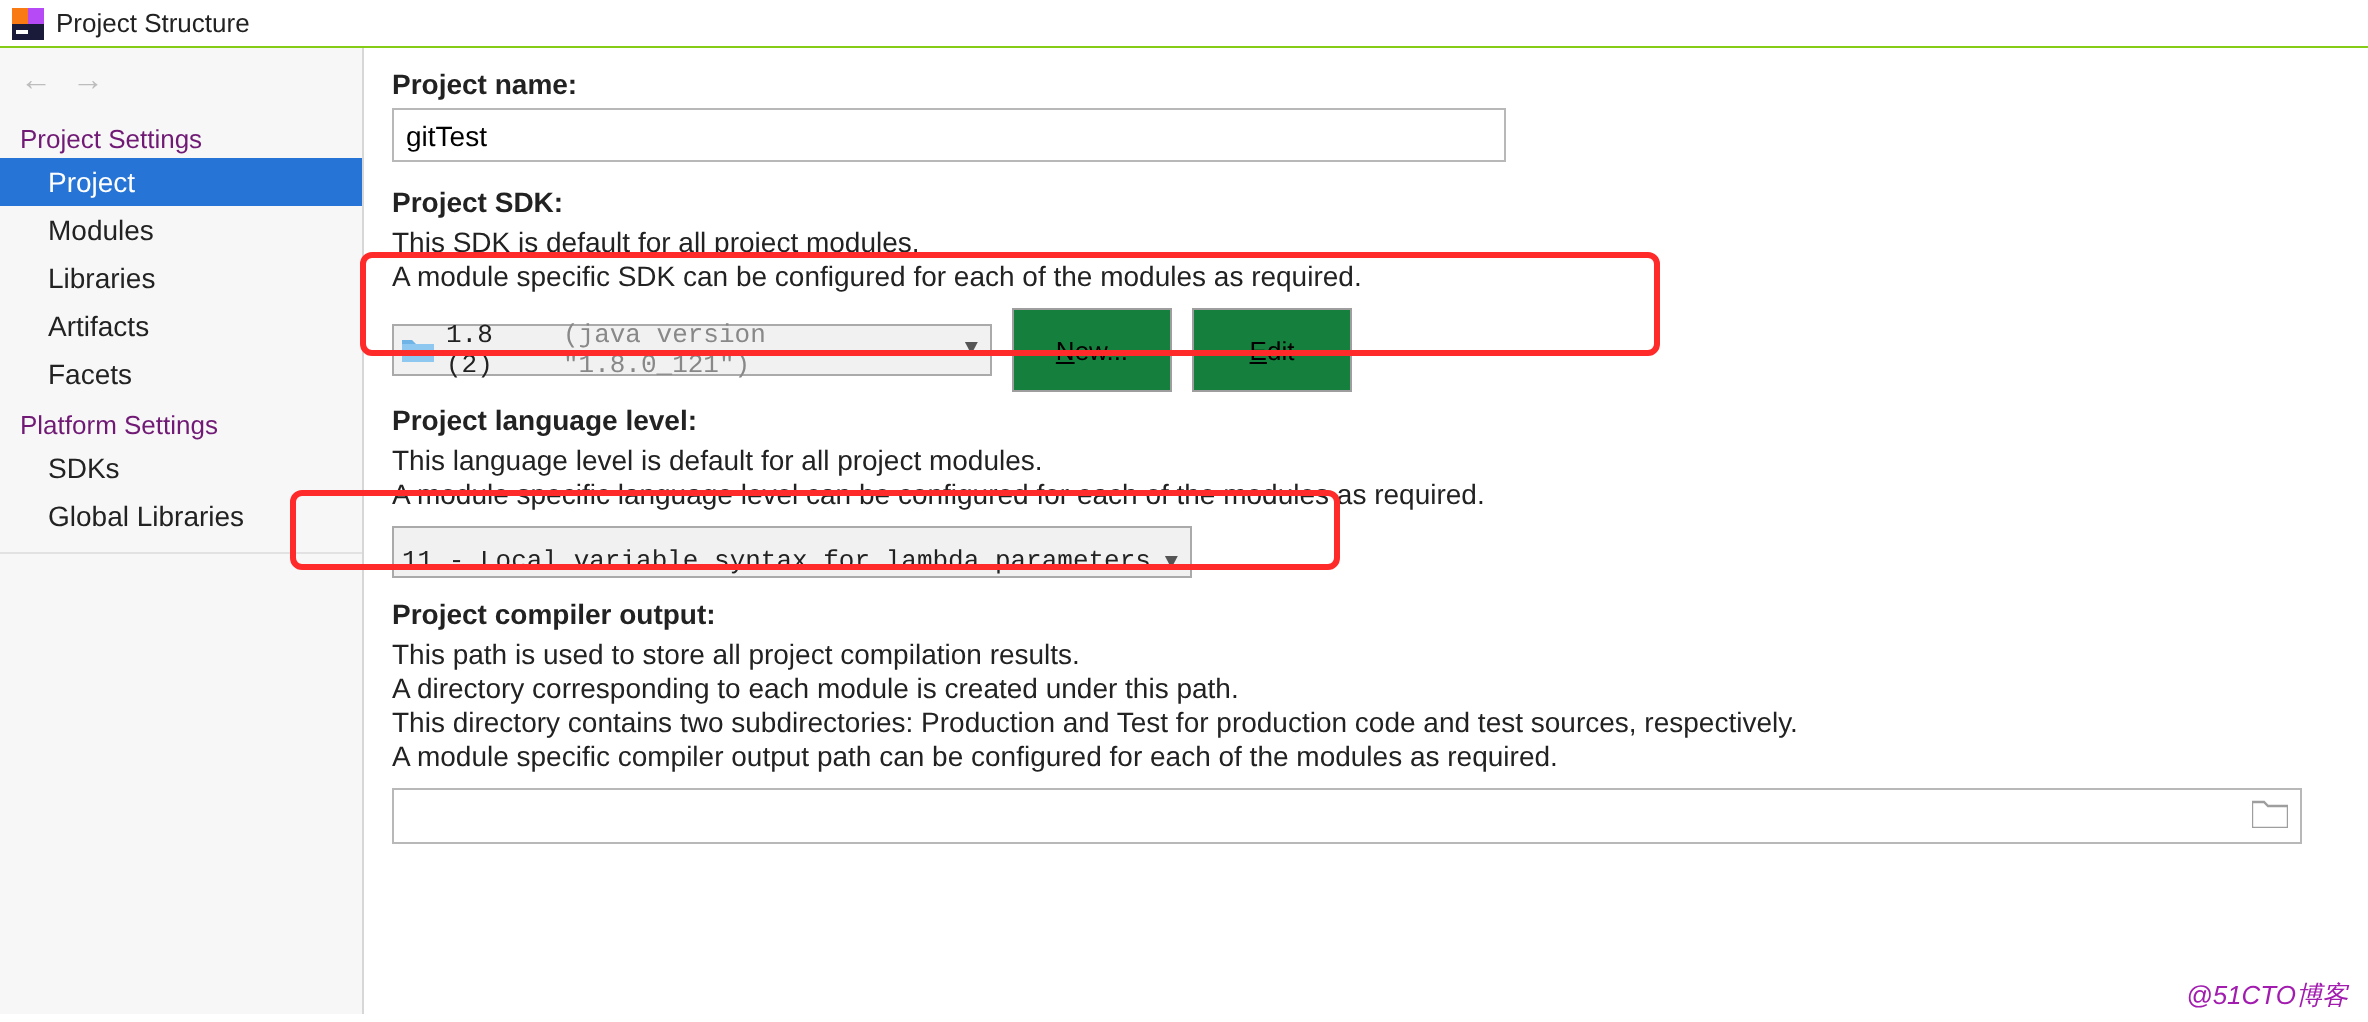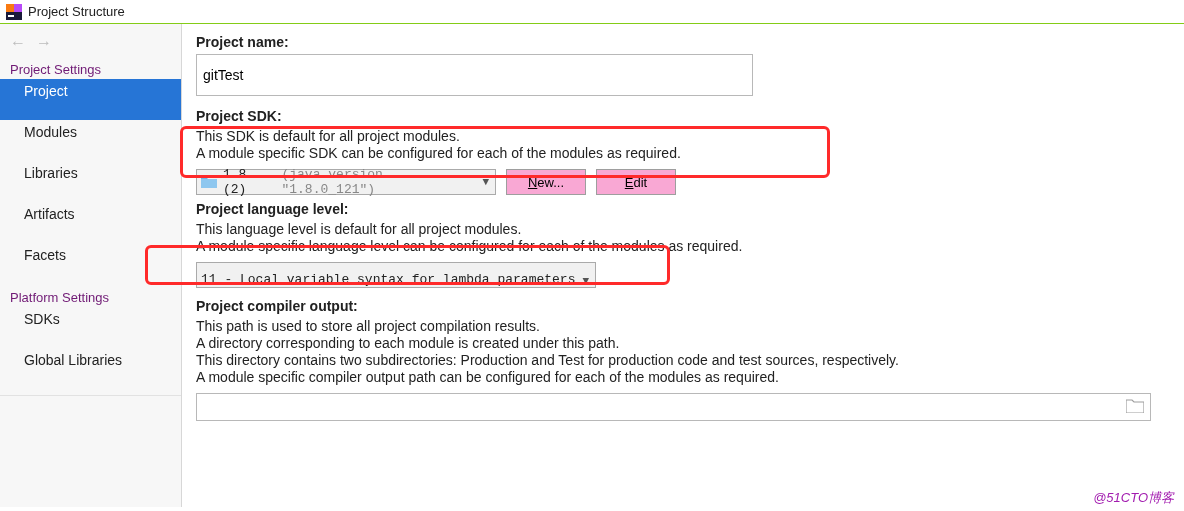--- a/index.html
+++ b/index.html
@@ -5,36 +5,36 @@
   * { box-sizing: border-box; margin: 0; padding: 0; }
   body { font-family: "Segoe UI", Arial, sans-serif; font-size: 13px; color: #222; background: #fff; width: 1184px; height: 511px; overflow: hidden; position: relative; }
   .titlebar { display: flex; align-items: center; height: 24px; padding: 0 6px; border-bottom: 1px solid #84cc16; gap: 6px; }
   .titlebar-icon { width: 16px; height: 16px; display:inline-block; }
   .title-text { font-size: 13px; }
   .body { display: flex; height: calc(511px - 28px); }
   .sidebar { width: 182px; border-right: 1px solid #d7d7d7; background: #f7f7f7; padding-top: 4px; display:flex; flex-direction:column; }
   .navarrows { display:flex; gap:10px; padding: 4px 10px 6px 10px; color:#bdbdbd; }
   .navarrows span { font-size:16px; }
   .side-heading { font-weight: normal; color:#701a75; padding: 6px 10px 2px 10px; font-size:13px; }
-  .side-item { padding: 4px 10px 21px 24px; font-size:14px; color:#222; cursor:default; display:flex; justify-content:space-between; align-items:center; }
+  .side-item { padding: 4px 10px 4px 24px; font-size:14px; color:#222; cursor:default; display:flex; justify-content:space-between; align-items:center; }
   .side-item.active { background:#2675d6; color:#fff; }
   .side-sep { height:1px; background:#e2e2e2; margin:6px 0; }
   .badge { background:#9e9e9e; color:#fff; border-radius:9px; font-size:11px; padding:1px 7px; min-width:20px; text-align:center;}
   .main { flex:1; padding: 10px 14px 0 14px; position:relative; overflow:hidden; }
   .section-label { font-weight:bold; font-size:14px; margin-bottom:4px; }
   .desc { font-size:14px; color:#222; margin-bottom:1px; }
-  .text-input { width:557px; height:42px; border:1px solid #b8b8b8; padding:2px 6px; font-size:14px; background:#fff; margin-bottom:12px; }
+  .text-input { width:557px; height:27px; border:1px solid #b8b8b8; padding:2px 6px; font-size:14px; background:#fff; margin-bottom:12px; }
   .sdk-row { display:flex; align-items:center; gap:10px; margin:8px 0 4px 0;}
   .combo { display:flex; align-items:center; border:1px solid #aaa; background:#f1f1f1; height:26px; padding:0 6px 0 4px; gap:6px;font-family:Liberation Mono, monospace; }
   .combo.sdk { width:300px; }
   .combo.lang { width:400px;align-items:flex-end; }
   .combo .folder-ic { width:16px; height:12px; }
   .combo .greyed { color:#888; }
   .combo .chev { margin-left:auto; color:#555; font-size:11px; }
-  .btn { border:1px solid #9e9e9e; background:#f9a8d4; height:26px; min-width:80px; font-size:13px; cursor:default; }
+  .btn { border:1px solid #9e9e9e; background:#15803d; height:42px; min-width:80px; font-size:13px; cursor:default; }
   .btn .mn { text-decoration: underline; }
   .hl-box { position:absolute; border:3px solid #ff2a2a; border-radius:6px; pointer-events:none; }
   .hl1 { left:180px; top:126px; width:650px; height:52px; }
   .hl2 { left:145px; top:245px; width:525px; height:40px; }
   .output-input { width:955px; height:28px; border:1px solid #b8b8b8; padding:2px 6px; display:flex; align-items:center; }
   .output-input .browse-ic { margin-left:auto; color:#9e9e9e; }
   .watermark { position:absolute; bottom:4px; right:10px; color:#a21caf; font-size:13px; font-style:italic;}
   #intellij-svg { display:block; }
 </style>
 </head>

